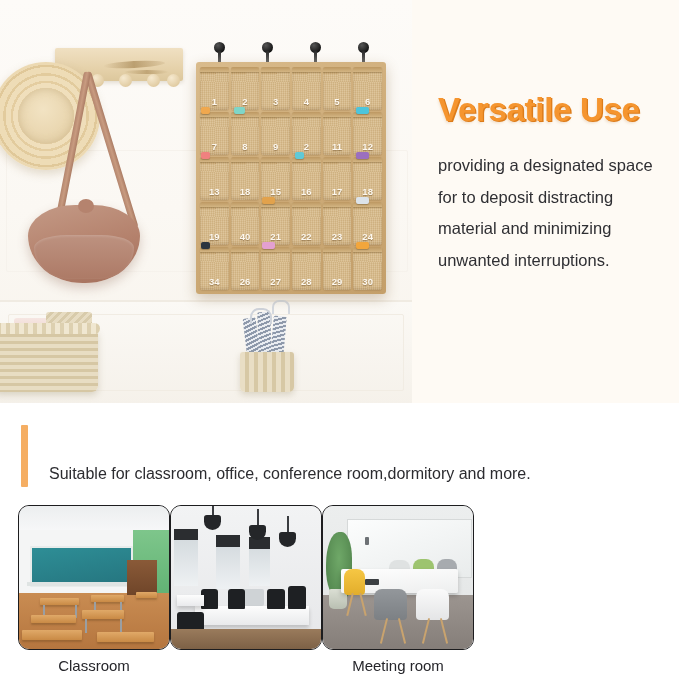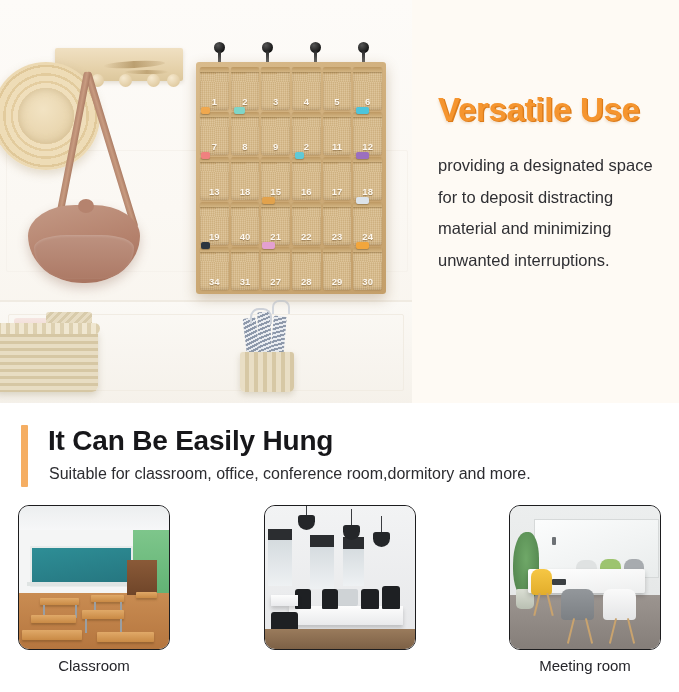--- a/index.html
+++ b/index.html
@@ -147,21 +147,21 @@
 
   
   .lower{position:absolute;left:0;top:403px;width:679px;height:289px;background:#fff;}
   .accent-bar{position:absolute;left:21px;top:22px;width:7px;height:62px;
     background:#f5ae63;border-radius:1px;}
   .sec-title{position:absolute;left:48px;top:22px;
     font-size:28px;font-weight:700;color:#17171a;letter-spacing:-.2px;}
   .sec-sub{position:absolute;left:49px;top:62px;font-size:16px;color:#2c2c30;}
 
   .thumbs{position:absolute;left:0;top:102px;width:679px;height:187px;
-    display:flex;justify-content:space-between;padding:0 18px;box-sizing:border-box;}
+    display:flex;justify-content:flex-start;padding:0 18px;box-sizing:border-box;}
   .thumb{width:152px;}
   .thumb-img{position:relative;width:152px;height:145px;border-radius:11px;
     border:1.6px solid #1d1d1f;overflow:hidden;background:#e8e8e8;
     box-sizing:border-box;}
   .thumb-cap{margin-top:7px;text-align:center;font-size:15px;color:#25252a;}
 
   
   .c-ceil{position:absolute;left:0;top:0;width:100%;height:17%;
     background:linear-gradient(180deg,#eceeef,#f6f7f8);}
   .c-wall{position:absolute;left:0;top:17%;width:100%;height:44%;background:#f4f5f5;}
@@ -369,21 +369,21 @@
             </div>
             <div class="pocket">
               <div class="item" style="left: 3px; top: -5px; width: 13px; height: 7px; background: rgb(220, 227, 234); box-shadow: rgba(90, 65, 30, 0.35) 0px 1px 1px;"></div>
               <span class="pnum">24</span>
             </div>
             <div class="pocket">
               <div class="item" style="left: 1px; top: -5px; width: 9px; height: 7px; background: rgb(44, 53, 64); box-shadow: rgba(90, 65, 30, 0.35) 0px 1px 1px;"></div>
               <span class="pnum">34</span>
             </div>
             <div class="pocket">
-              <span class="pnum">31</span>
+              <span class="pnum">26</span>
             </div>
             <div class="pocket">
               <div class="item" style="left: 1px; top: -5px; width: 13px; height: 7px; background: rgb(227, 160, 208); box-shadow: rgba(90, 65, 30, 0.35) 0px 1px 1px;"></div>
               <span class="pnum">27</span>
             </div>
             <div class="pocket">
               <span class="pnum">28</span>
             </div>
             <div class="pocket">
               <span class="pnum">29</span>
@@ -397,21 +397,20 @@
     </div>
 
     <div class="hero-copy">
       <div class="hero-title">Versatile Use</div>
       <div class="hero-body">providing a designated space for to deposit distracting material and minimizing unwanted interruptions.</div>
     </div>
   </div>
 
   <div class="lower">
     <div class="accent-bar"></div>
-    <div class="sec-title">It Can Be Easily Hung</div>
     <div class="sec-sub">Suitable for classroom, office, conference room,dormitory and more.</div>
 
     <div class="thumbs">
 
       <div class="thumb">
         <div class="thumb-img">
           <div class="c-ceil"></div>
           <div class="c-wall"></div>
           <div class="c-green"></div>
           <div class="c-board"></div>

